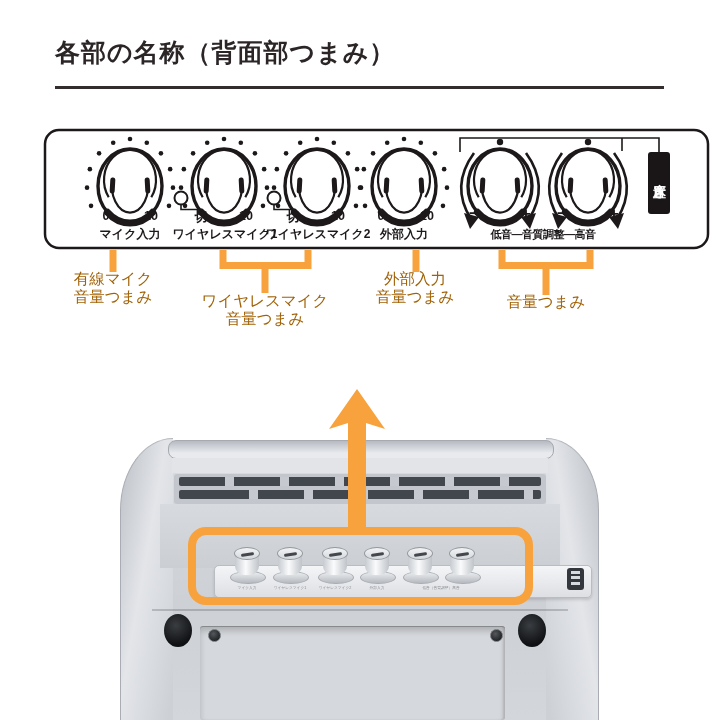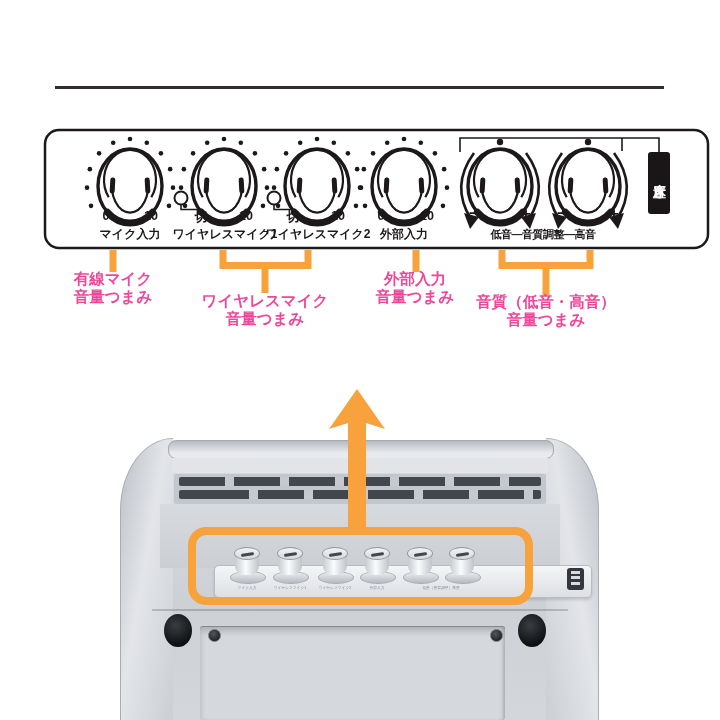--- a/index.html
+++ b/index.html
@@ -9,21 +9,21 @@
   
   #title{left:55px;top:36px;font-size:25px;font-weight:800;letter-spacing:1px;color:#2b2526;white-space:nowrap;}
   #title-rule{left:55px;top:86px;width:609px;height:2.5px;background:#332d2e;}
   
   .cx{transform:translateX(-50%);white-space:nowrap;text-align:center;}
   .scale{font-size:12.5px;font-weight:600;color:#1d191a;}
   .scale-kiri{font-size:13px;font-weight:700;}
   .scale-pm{font-size:17px;font-weight:700;}
   .kname{font-size:12px;font-weight:700;color:#1d191a;}
   .kname-tone{font-size:11px;font-weight:700;color:#1d191a;letter-spacing:-0.5px;}
-  .callout{font-size:15.5px;line-height:17.5px;font-weight:700;color:#ec4899;text-align:center;}
+  .callout{font-size:15.5px;line-height:17.5px;font-weight:400;color:#a16207;text-align:center;}
   #floor-badge{left:648px;top:152px;width:22px;height:62px;background:#1a1617;color:#fff;
      border-radius:3px;display:flex;align-items:center;justify-content:center;
      writing-mode:vertical-rl;text-orientation:upright;font-size:13px;font-weight:700;letter-spacing:2px;}
   
   .ph{position:absolute;}
   #body-base{left:150px;top:455px;width:420px;height:265px;background:linear-gradient(#d8dbdf,#cdd0d5 55%,#d3d6da);}
   #pillar-l{left:120px;top:438px;width:52px;height:282px;border-radius:55px 0 0 0 / 75px 0 0 0;
      background:linear-gradient(100deg,#bfc3c9 4%,#e3e5e9 45%,#cdd1d6 95%);border-left:1px solid #a9adb3;border-top:1px solid #b4b8be;}
   #pillar-r{left:546px;top:438px;width:52px;height:282px;border-radius:0 55px 0 0 / 0 75px 0 0;
      background:linear-gradient(260deg,#bfc3c9 4%,#e3e5e9 45%,#cdd1d6 95%);border-right:1px solid #a9adb3;border-top:1px solid #b4b8be;}
@@ -58,20 +58,21 @@
      background:radial-gradient(circle at 40% 35%,#54575b,#202225 75%);box-sizing:border-box;}
   #screw-l{left:208px;top:629px;} #screw-r{left:490px;top:629px;}
   
   #hl-box{left:188px;top:527px;width:345px;height:78px;border:8px solid #f7a23c;border-radius:18px;box-sizing:border-box;}
 </style>
 </head>
 <body>
 
 <div id="page">
 
+  <div class="abs" id="title">各部の名称（背面部つまみ）</div>
   <div class="abs" id="title-rule"></div>
 
   <svg class="abs" style="left:0;top:125px" width="720" height="230" viewBox="0 0 720 230">
     <defs>
       <g id="knob" fill="none" stroke="#1d191a">
         <ellipse rx="32" ry="37" stroke-width="3.4" fill="#fff"></ellipse>
         <path d="M -22.6,26.2 A 32 37 0 0 0 22.6,26.2" stroke-width="7" stroke-linecap="round"></path>
         <path d="M -21.3,11.2 A 26 30 0 1 1 21.3,11.2" stroke-width="2.2"></path>
         <path d="M -17,-8 A 18 26 0 1 0 17,-8" stroke-width="2.2"></path>
         <path d="M -17.2,-6 L -17.8,5" stroke-width="5" stroke-linecap="round"></path>
@@ -169,21 +170,20 @@
   </div>
   <div class="abs cx callout" style="left:265px;top:292px">
     <div>ワイヤレスマイク</div>
     <div>音量つまみ</div>
   </div>
   <div class="abs cx callout" style="left:415px;top:270px">
     <div>外部入力</div>
     <div>音量つまみ</div>
   </div>
   <div class="abs cx callout" style="left:546px;top:293px">
-    <div>音質（低音・高音）</div>
     <div>音量つまみ</div>
   </div>
 
   <div>
     <div class="ph" id="body-base"></div>
     <div class="ph" id="pillar-l"></div>
     <div class="ph" id="pillar-r"></div>
     <div class="ph" id="top-rail"></div>
     <div class="ph" id="rail-face"></div>
     <div class="ph" id="vent">

